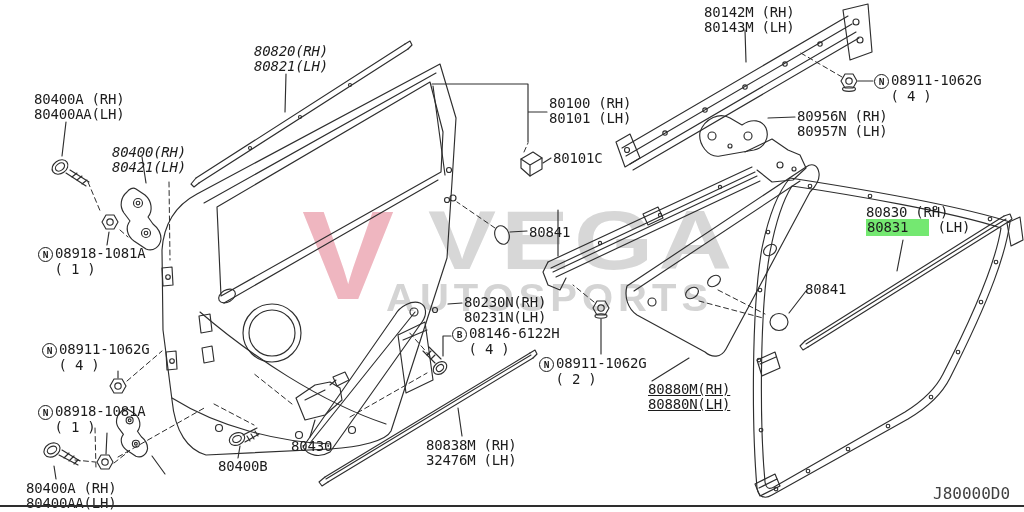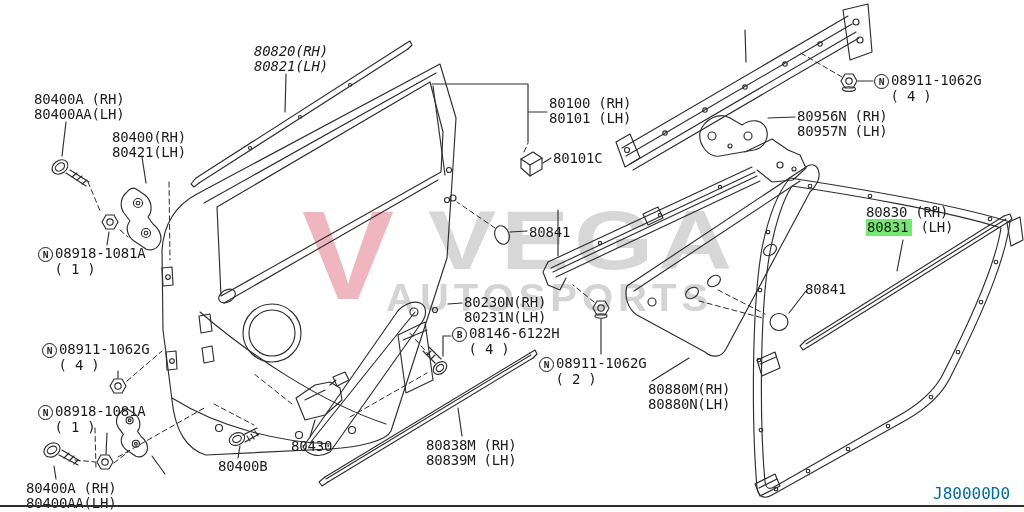--- a/index.html
+++ b/index.html
@@ -16,23 +16,23 @@
   #art path,#art line,#art circle,#art ellipse{vector-effect:non-scaling-stroke;}
   .ln{stroke:#2e2e2e;stroke-width:1.15;fill:none;stroke-linecap:round;stroke-linejoin:round;}
   .dash{stroke:#2e2e2e;stroke-width:1;fill:none;stroke-dasharray:5 3.5;stroke-linecap:round;}
   
   #labels{position:absolute;left:0;top:0;width:100%;height:100%;z-index:3;pointer-events:none;}
   .label{position:absolute;font:14px/15px "DejaVu Sans Mono",monospace;color:#1c1c1c;
          white-space:pre;letter-spacing:-0.2px;}
   .circ{display:inline-flex;width:13px;height:13px;border:1.3px solid #1c1c1c;border-radius:50%;
         font-size:9.5px;font-weight:bold;align-items:center;justify-content:center;
         margin-right:2px;vertical-align:0px;line-height:11px;}
-  .hl-text{padding:0 4px 1px 1px;}
+  .hl-text{padding:0 21px 1px 1px;}
   #diagram-code{position:absolute;left:933px;top:485px;font:16px/18px "DejaVu Sans Mono",monospace;
-        color:#0369a1;z-index:3;}
+        color:#404040;z-index:3;}
   #bottom-rule{position:absolute;left:0;top:505px;width:1024px;height:2px;background:#2e2e2e;z-index:3;}
 </style>
 </head>
 <body>
 
 <div id="stage">
 
   <div class="wm" id="wm-v">V</div>
   <div class="wm" id="wm-name">VEGA</div>
   <div class="wm" id="wm-sub">AUTOSPORTS</div>
@@ -300,37 +300,38 @@
       <path class="dash" d="M718,290 L765,314"></path>
       <path class="dash" d="M699,301 L763,318"></path>
       <path class="dash" d="M842,77 L799,52"></path>
       <path class="dash" d="M524,152 L528,143"></path>
       <path class="dash" d="M495,228 L457,202"></path>
     </g>
   </svg>
 
   <div id="labels">
       <div class="label" style="left: 34px; top: 92px;"><div><span>80400A (RH)</span></div><div><span>80400AA(LH)</span></div></div>
-      <div class="label" style="left: 112px; top: 130px;"><div><span>80400(RH)</span></div><div><span>80421(LH)</span></div></div>
+      <div class="label" style="left: 112px; top: 145px; font-style: italic;"><div><span>80400(RH)</span></div><div><span>80421(LH)</span></div></div>
       <div class="label" style="left: 254px; top: 44px; font-style: italic;"><div><span>80820(RH)</span></div><div><span>80821(LH)</span></div></div>
       <div class="label" style="left: 549px; top: 96px;"><div><span>80100 (RH)</span></div><div><span>80101 (LH)</span></div></div>
       <div class="label" style="left: 553px; top: 151px;"><div><span>80101C</span></div></div>
+      <div class="label" style="left: 704px; top: 5px;"><div><span>80142M (RH)</span></div><div><span>80143M (LH)</span></div></div>
       <div class="label" style="left: 874px; top: 73px;"><div><span class="circ">N</span><span>08911-1062G</span></div><div><span>  ( 4 )</span></div></div>
       <div class="label" style="left: 797px; top: 109px;"><div><span>80956N (RH)</span></div><div><span>80957N (LH)</span></div></div>
       <div class="label" style="left: 529px; top: 225px;"><div><span>80841</span></div></div>
       <div class="label" style="left: 866px; top: 205px;"><div><span>80830 (RH)</span></div><div><span class="hl-text" style="background: rgb(116, 232, 113);">80831</span><span> (LH)</span></div></div>
       <div class="label" style="left: 38px; top: 246px;"><div><span class="circ">N</span><span>08918-1081A</span></div><div><span>  ( 1 )</span></div></div>
       <div class="label" style="left: 42px; top: 342px;"><div><span class="circ">N</span><span>08911-1062G</span></div><div><span>  ( 4 )</span></div></div>
       <div class="label" style="left: 38px; top: 404px;"><div><span class="circ">N</span><span>08918-1081A</span></div><div><span>  ( 1 )</span></div></div>
       <div class="label" style="left: 464px; top: 295px;"><div><span>80230N(RH)</span></div><div><span>80231N(LH)</span></div></div>
       <div class="label" style="left: 452px; top: 326px;"><div><span class="circ">B</span><span>08146-6122H</span></div><div><span>  ( 4 )</span></div></div>
       <div class="label" style="left: 539px; top: 356px;"><div><span class="circ">N</span><span>08911-1062G</span></div><div><span>  ( 2 )</span></div></div>
       <div class="label" style="left: 805px; top: 282px;"><div><span>80841</span></div></div>
-      <div class="label" style="left: 648px; top: 382px;"><div><span>80880M(RH)</span></div><div><span>80880N(LH)</span></div></div>
-      <div class="label" style="left: 426px; top: 438px;"><div><span>80838M (RH)</span></div><div><span>80839M (LH)</span></div></div>
+      <div class="label" style="left: 648px; top: 382px; text-decoration: underline;"><div><span>80880M(RH)</span></div><div><span>80880N(LH)</span></div></div>
+      <div class="label" style="left: 426px; top: 438px;"><div><span>80838M (RH)</span></div><div><span>32476M (LH)</span></div></div>
       <div class="label" style="left: 291px; top: 439px;"><div><span>80430</span></div></div>
       <div class="label" style="left: 218px; top: 459px;"><div><span>80400B</span></div></div>
       <div class="label" style="left: 26px; top: 481px;"><div><span>80400A (RH)</span></div><div><span>80400AA(LH)</span></div></div>
     </div>
 
   <div id="diagram-code">J80000D0</div>
   <div id="bottom-rule"></div>
 </div>
 
 </body></html>

